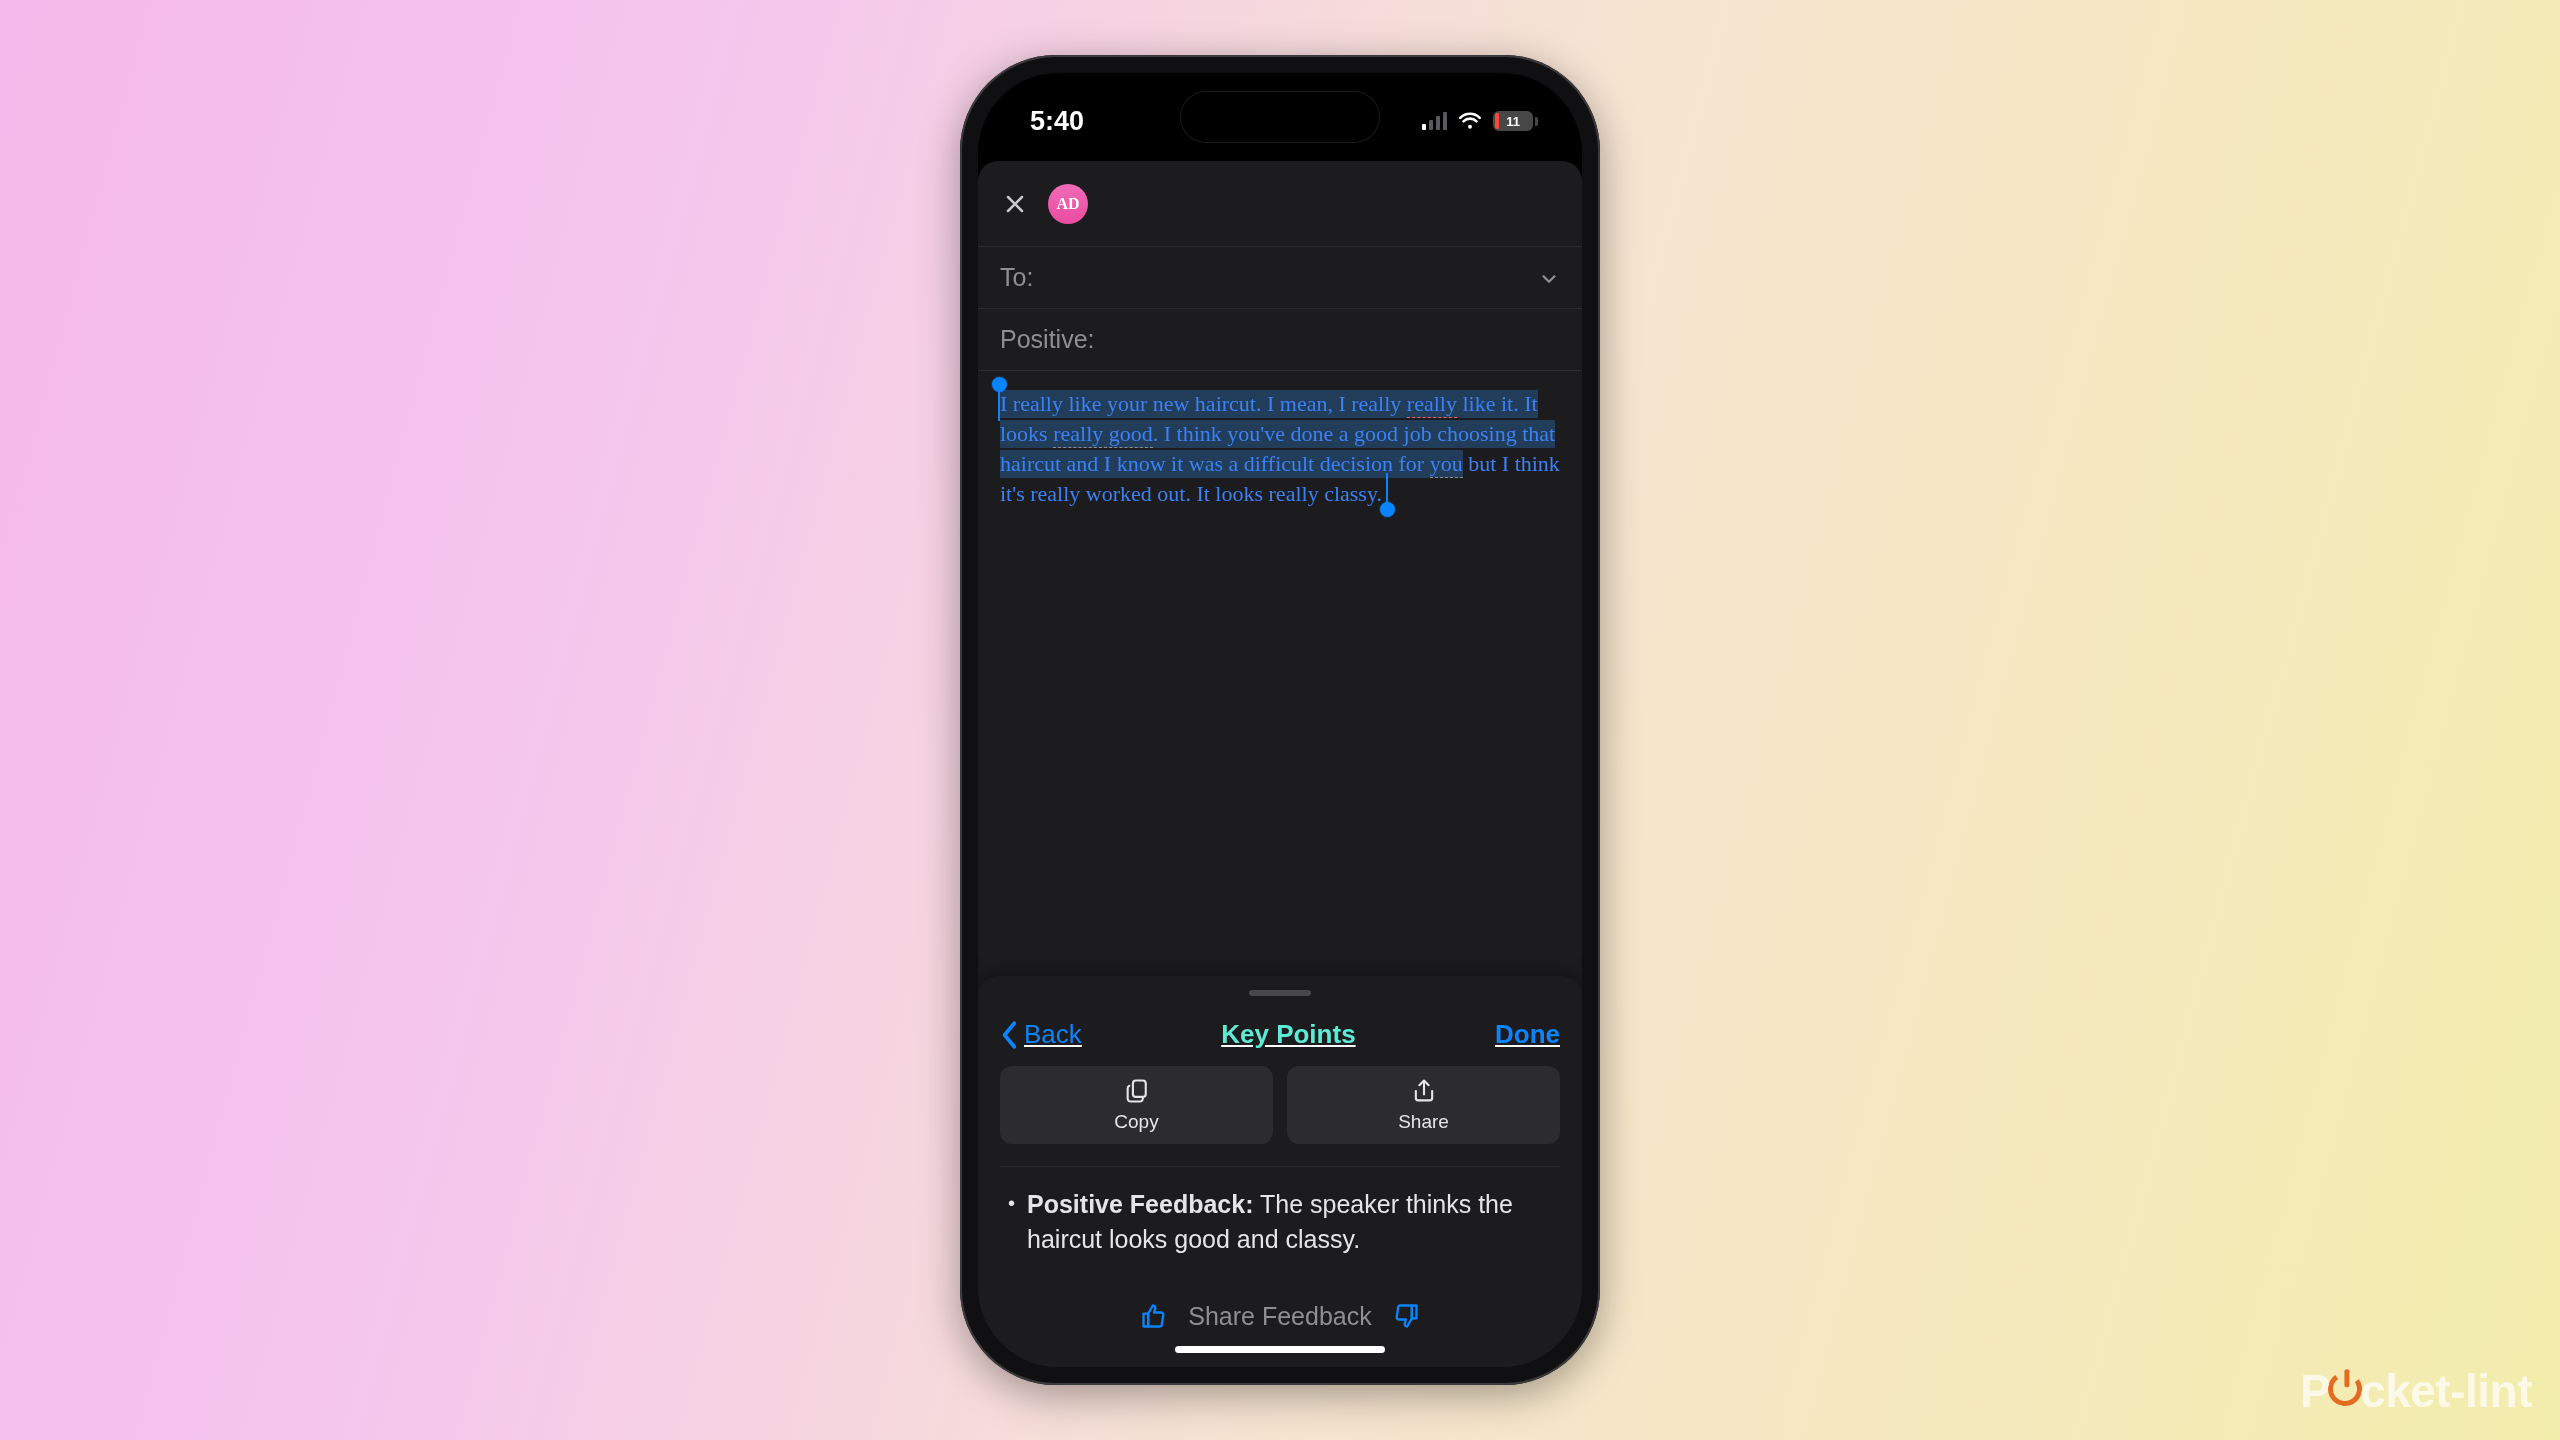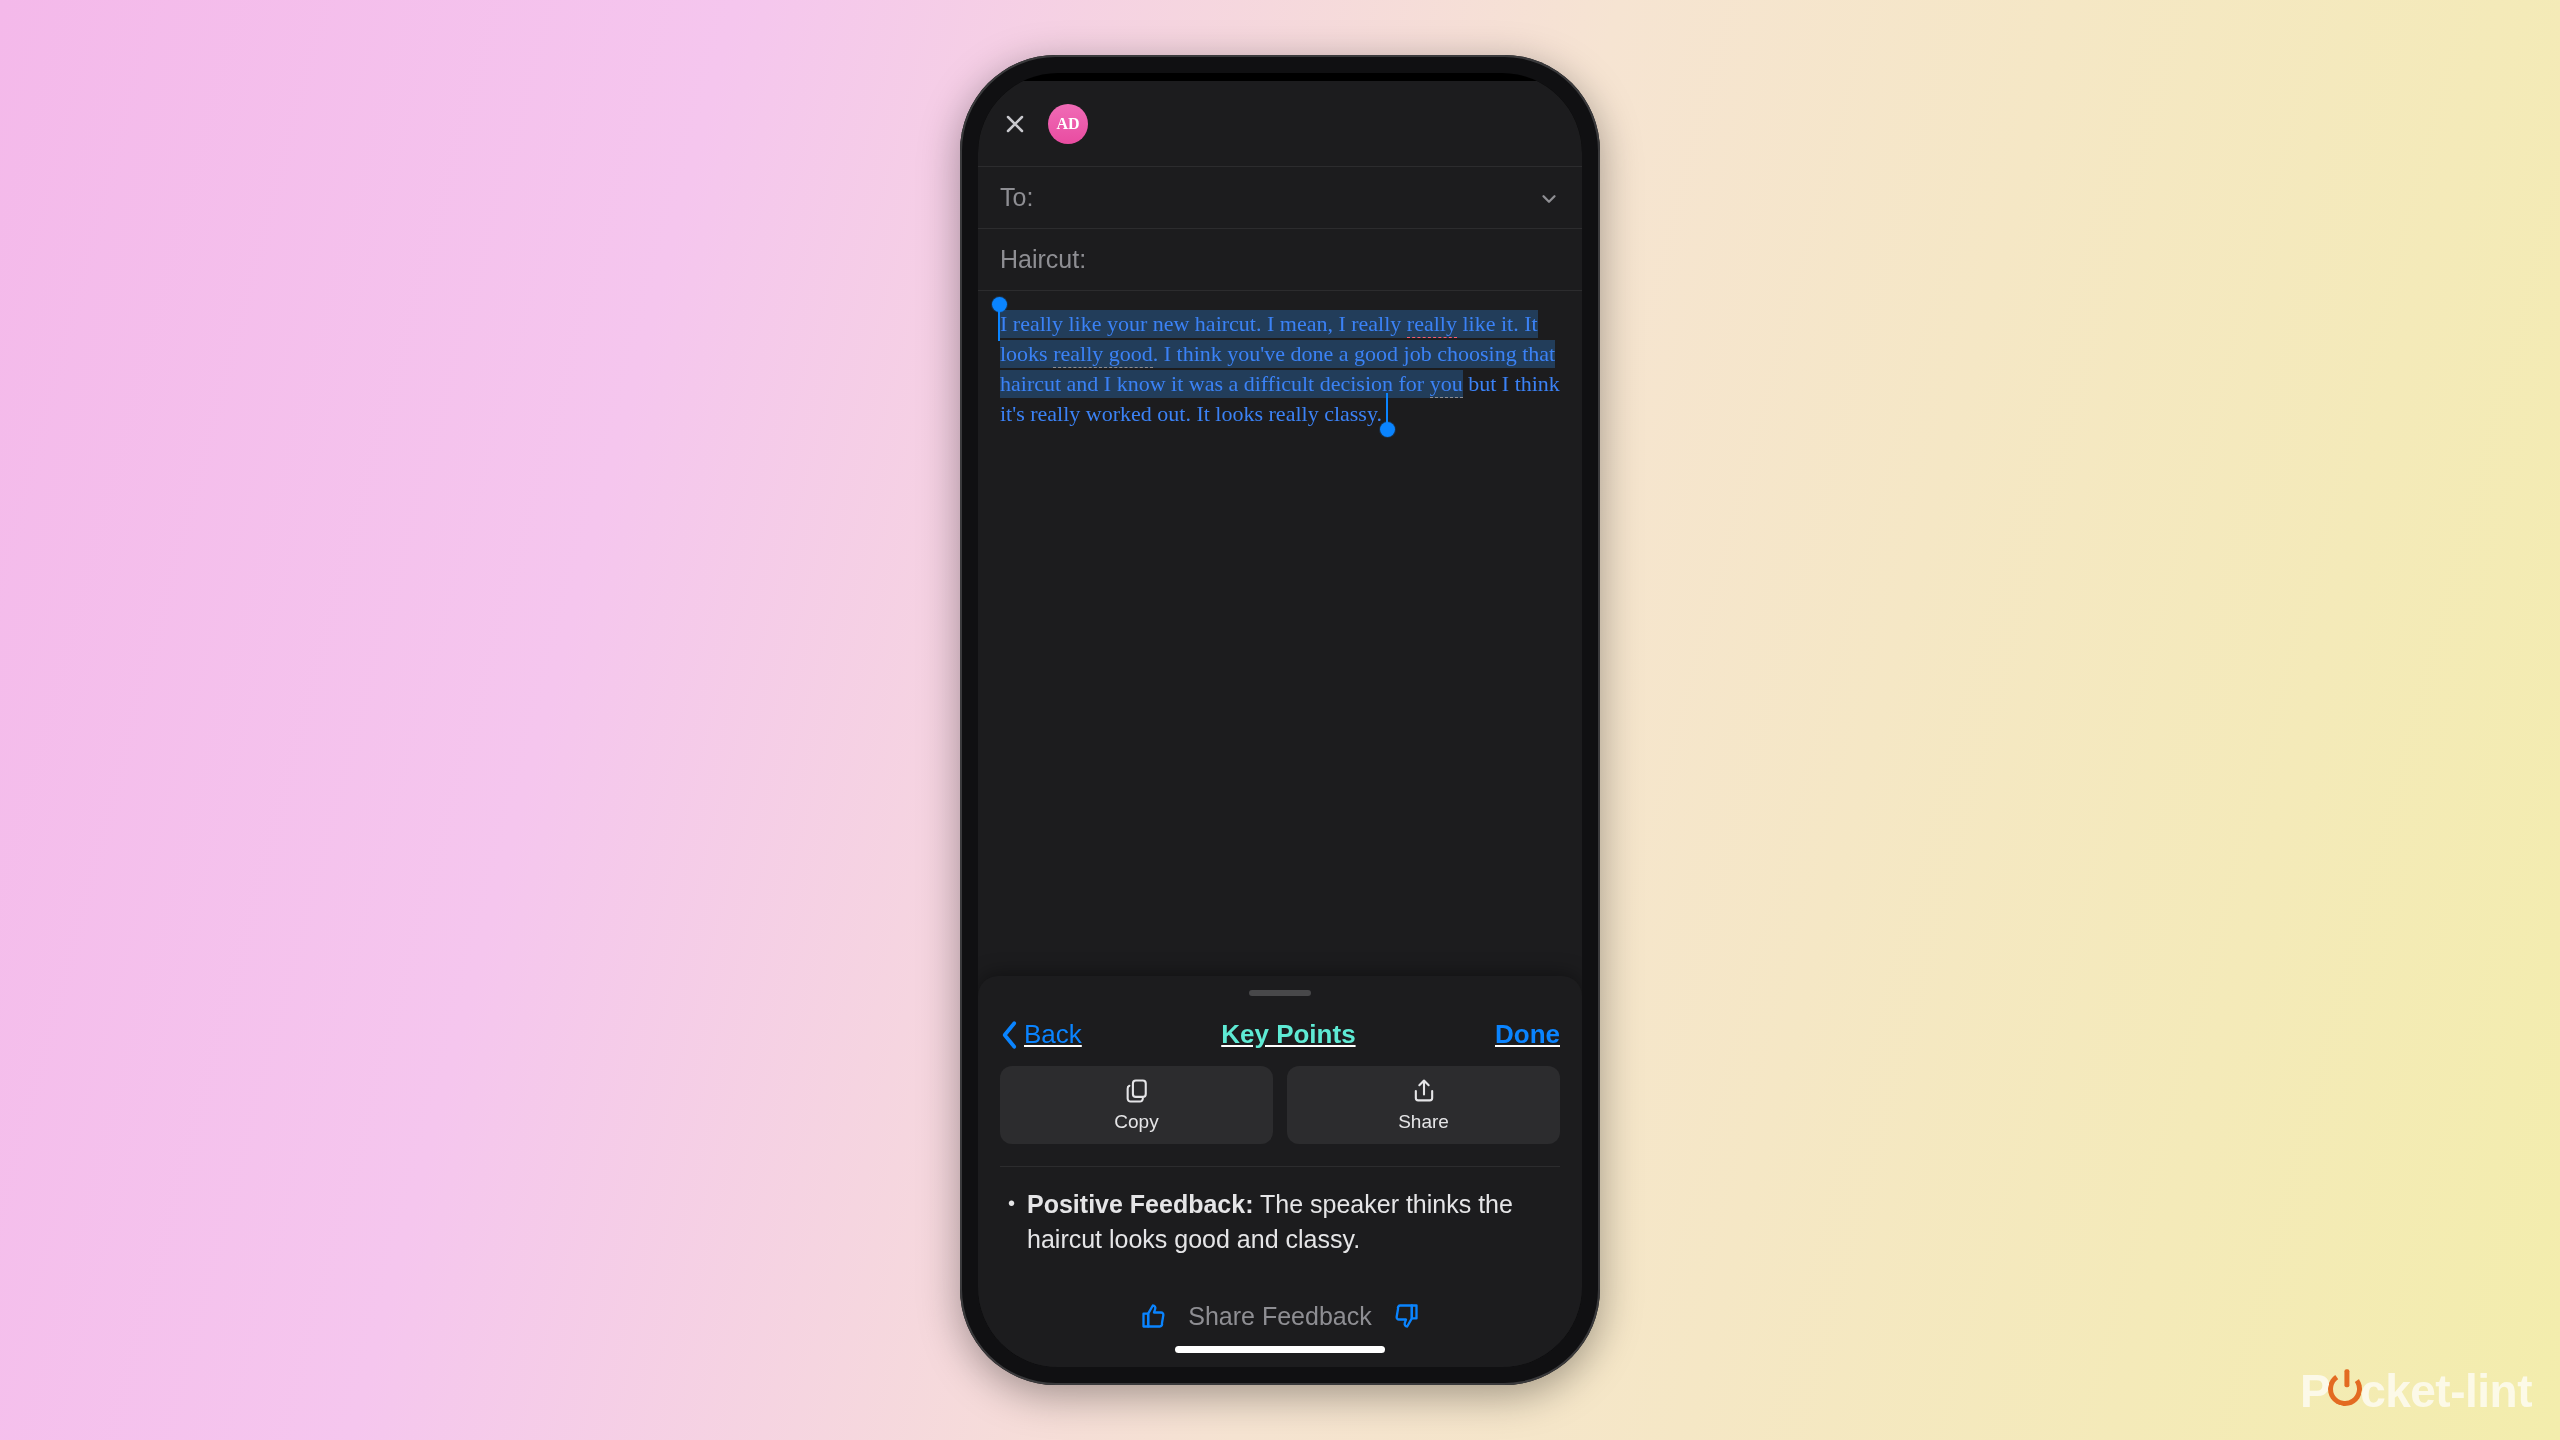--- a/index.html
+++ b/index.html
@@ -229,20 +229,44 @@
     position:absolute; bottom:14px; left:50%; transform:translateX(-50%);
     width: 210px; height:7px; background:#fff; border-radius:4px;
   }
 </style>
 </head>
 <body>
 
 <div class="phone">
   <div class="screen">
 
+    <div class="status-bar">
+      <span>5:40</span>
+      <div class="dynamic-island"></div>
+      <div class="status-right">
+        <div class="cell-bars">
+          <span class="on"></span>
+            <span></span>
+            <span></span>
+            <span></span>
+        </div>
+        <span class="wifi">
+          <svg viewBox="0 0 24 18" fill="none">
+              <path d="M12 17 a1.8 1.8 0 1 0 0-3.6 1.8 1.8 0 0 0 0 3.6Z" fill="#fff"></path>
+              <path d="M3 7c5-5 13-5 18 0M6 10.2c3.3-3.3 8.7-3.3 12 0" stroke="#fff" stroke-width="2.4" stroke-linecap="round"></path>
+            </svg>
+        </span>
+        <div class="batt">
+          <div class="batt-body">
+              <span class="batt-num">11</span>
+            </div>
+          <div class="batt-tip"></div>
+        </div>
+      </div>
+    </div>
 
     <div class="compose">
       <div class="compose-header">
         <div class="close-x">
           <svg viewBox="0 0 24 24" fill="none" stroke-width="2.5" stroke-linecap="round">
               <path d="M5 5 19 19M19 5 5 19"></path>
             </svg>
         </div>
         <div class="avatar">
           <span>AD</span>
@@ -252,21 +276,21 @@
       <div class="field-row">
         <span class="label">To:</span>
         <span class="chev-down">
           <svg viewBox="0 0 24 24" fill="none" stroke-width="2.5" stroke-linecap="round" stroke-linejoin="round">
               <path d="M6 9l6 6 6-6"></path>
             </svg>
         </span>
       </div>
 
       <div class="field-row">
-        <span class="label">Haircut:</span>
+        <span class="label">Positive:</span>
       </div>
 
       <div class="body-area">
         <span class="sel-wrap" id="body-text"><span class="sel-handle start"></span><span class="hl">I really like your new haircut. I mean, I really </span><span class="hl red">really</span><span class="hl"> like it. It looks </span><span class="hl u">really good</span><span class="hl">. I think you've done a good job choosing that haircut and I know it was a difficult decision for </span><span class="hl u">you</span><span class=""> but I think it's really worked out. It looks </span><span class="u">really classy</span><span class="">.</span><span class="sel-handle end" style="position: relative; display: inline-block; vertical-align: -16px; margin-left: -2px;"></span></span>
       </div>
     </div>
 
     <div class="sheet">
       <div class="grabber"></div>
       <div class="sheet-head">

